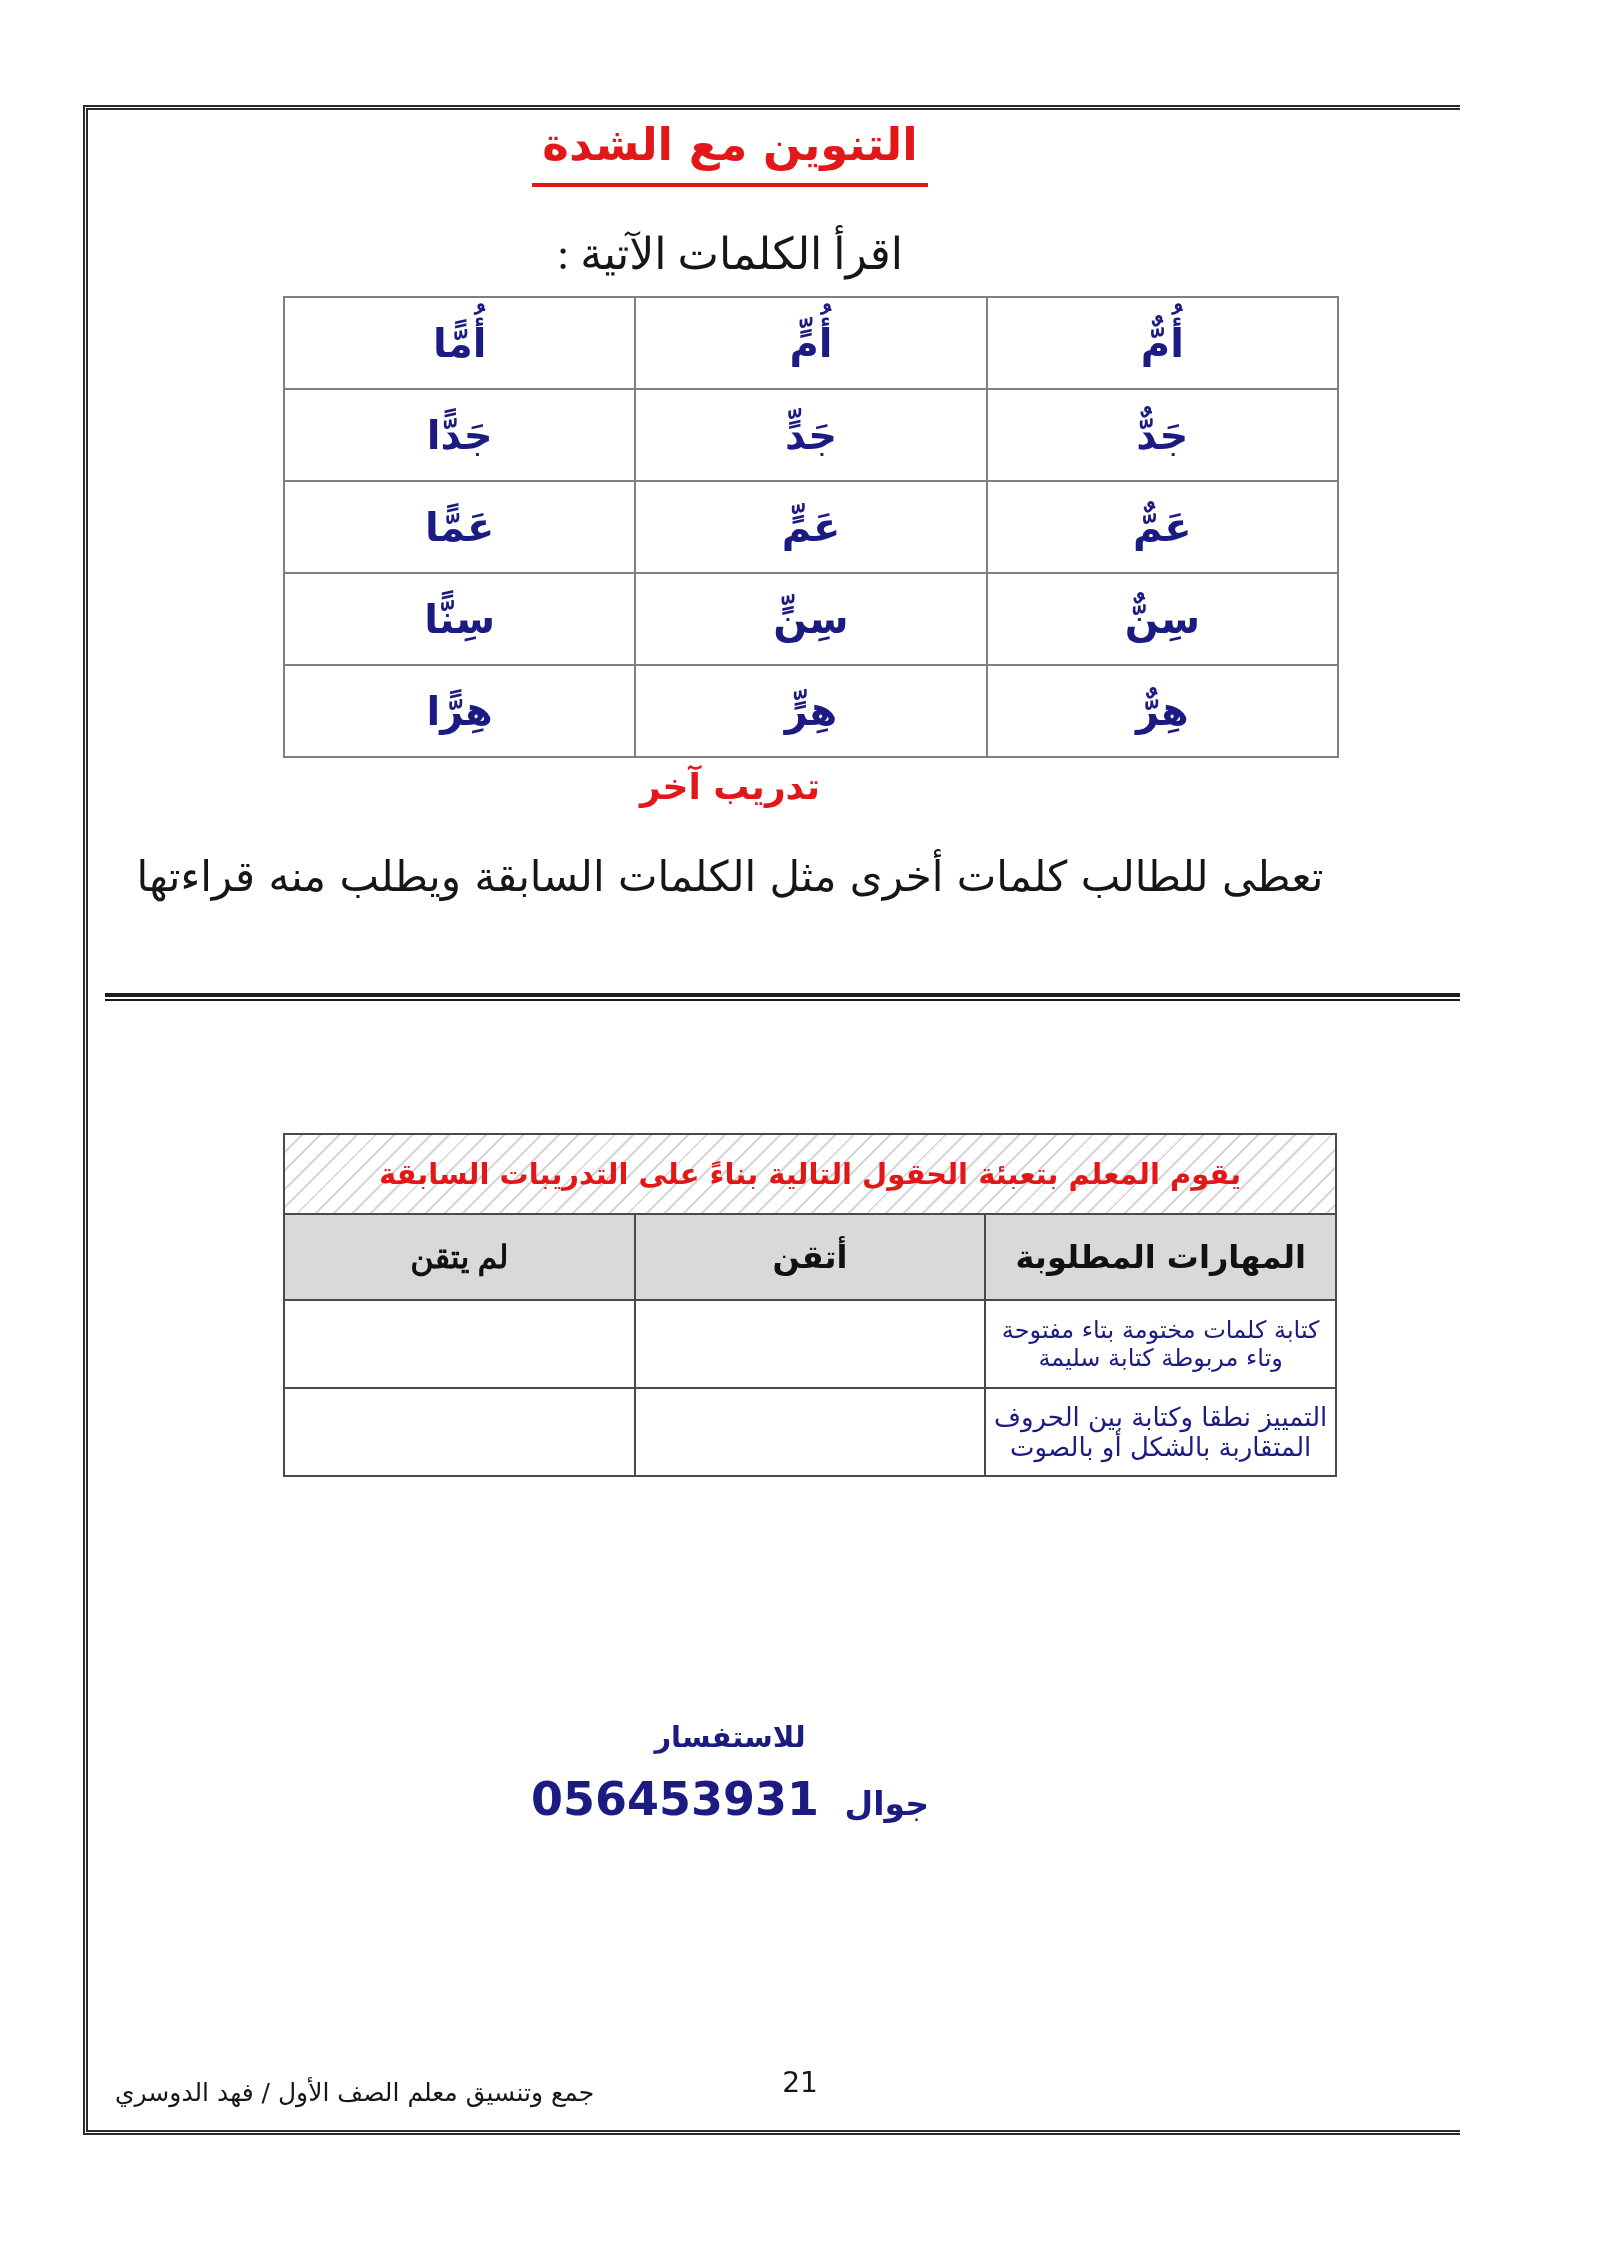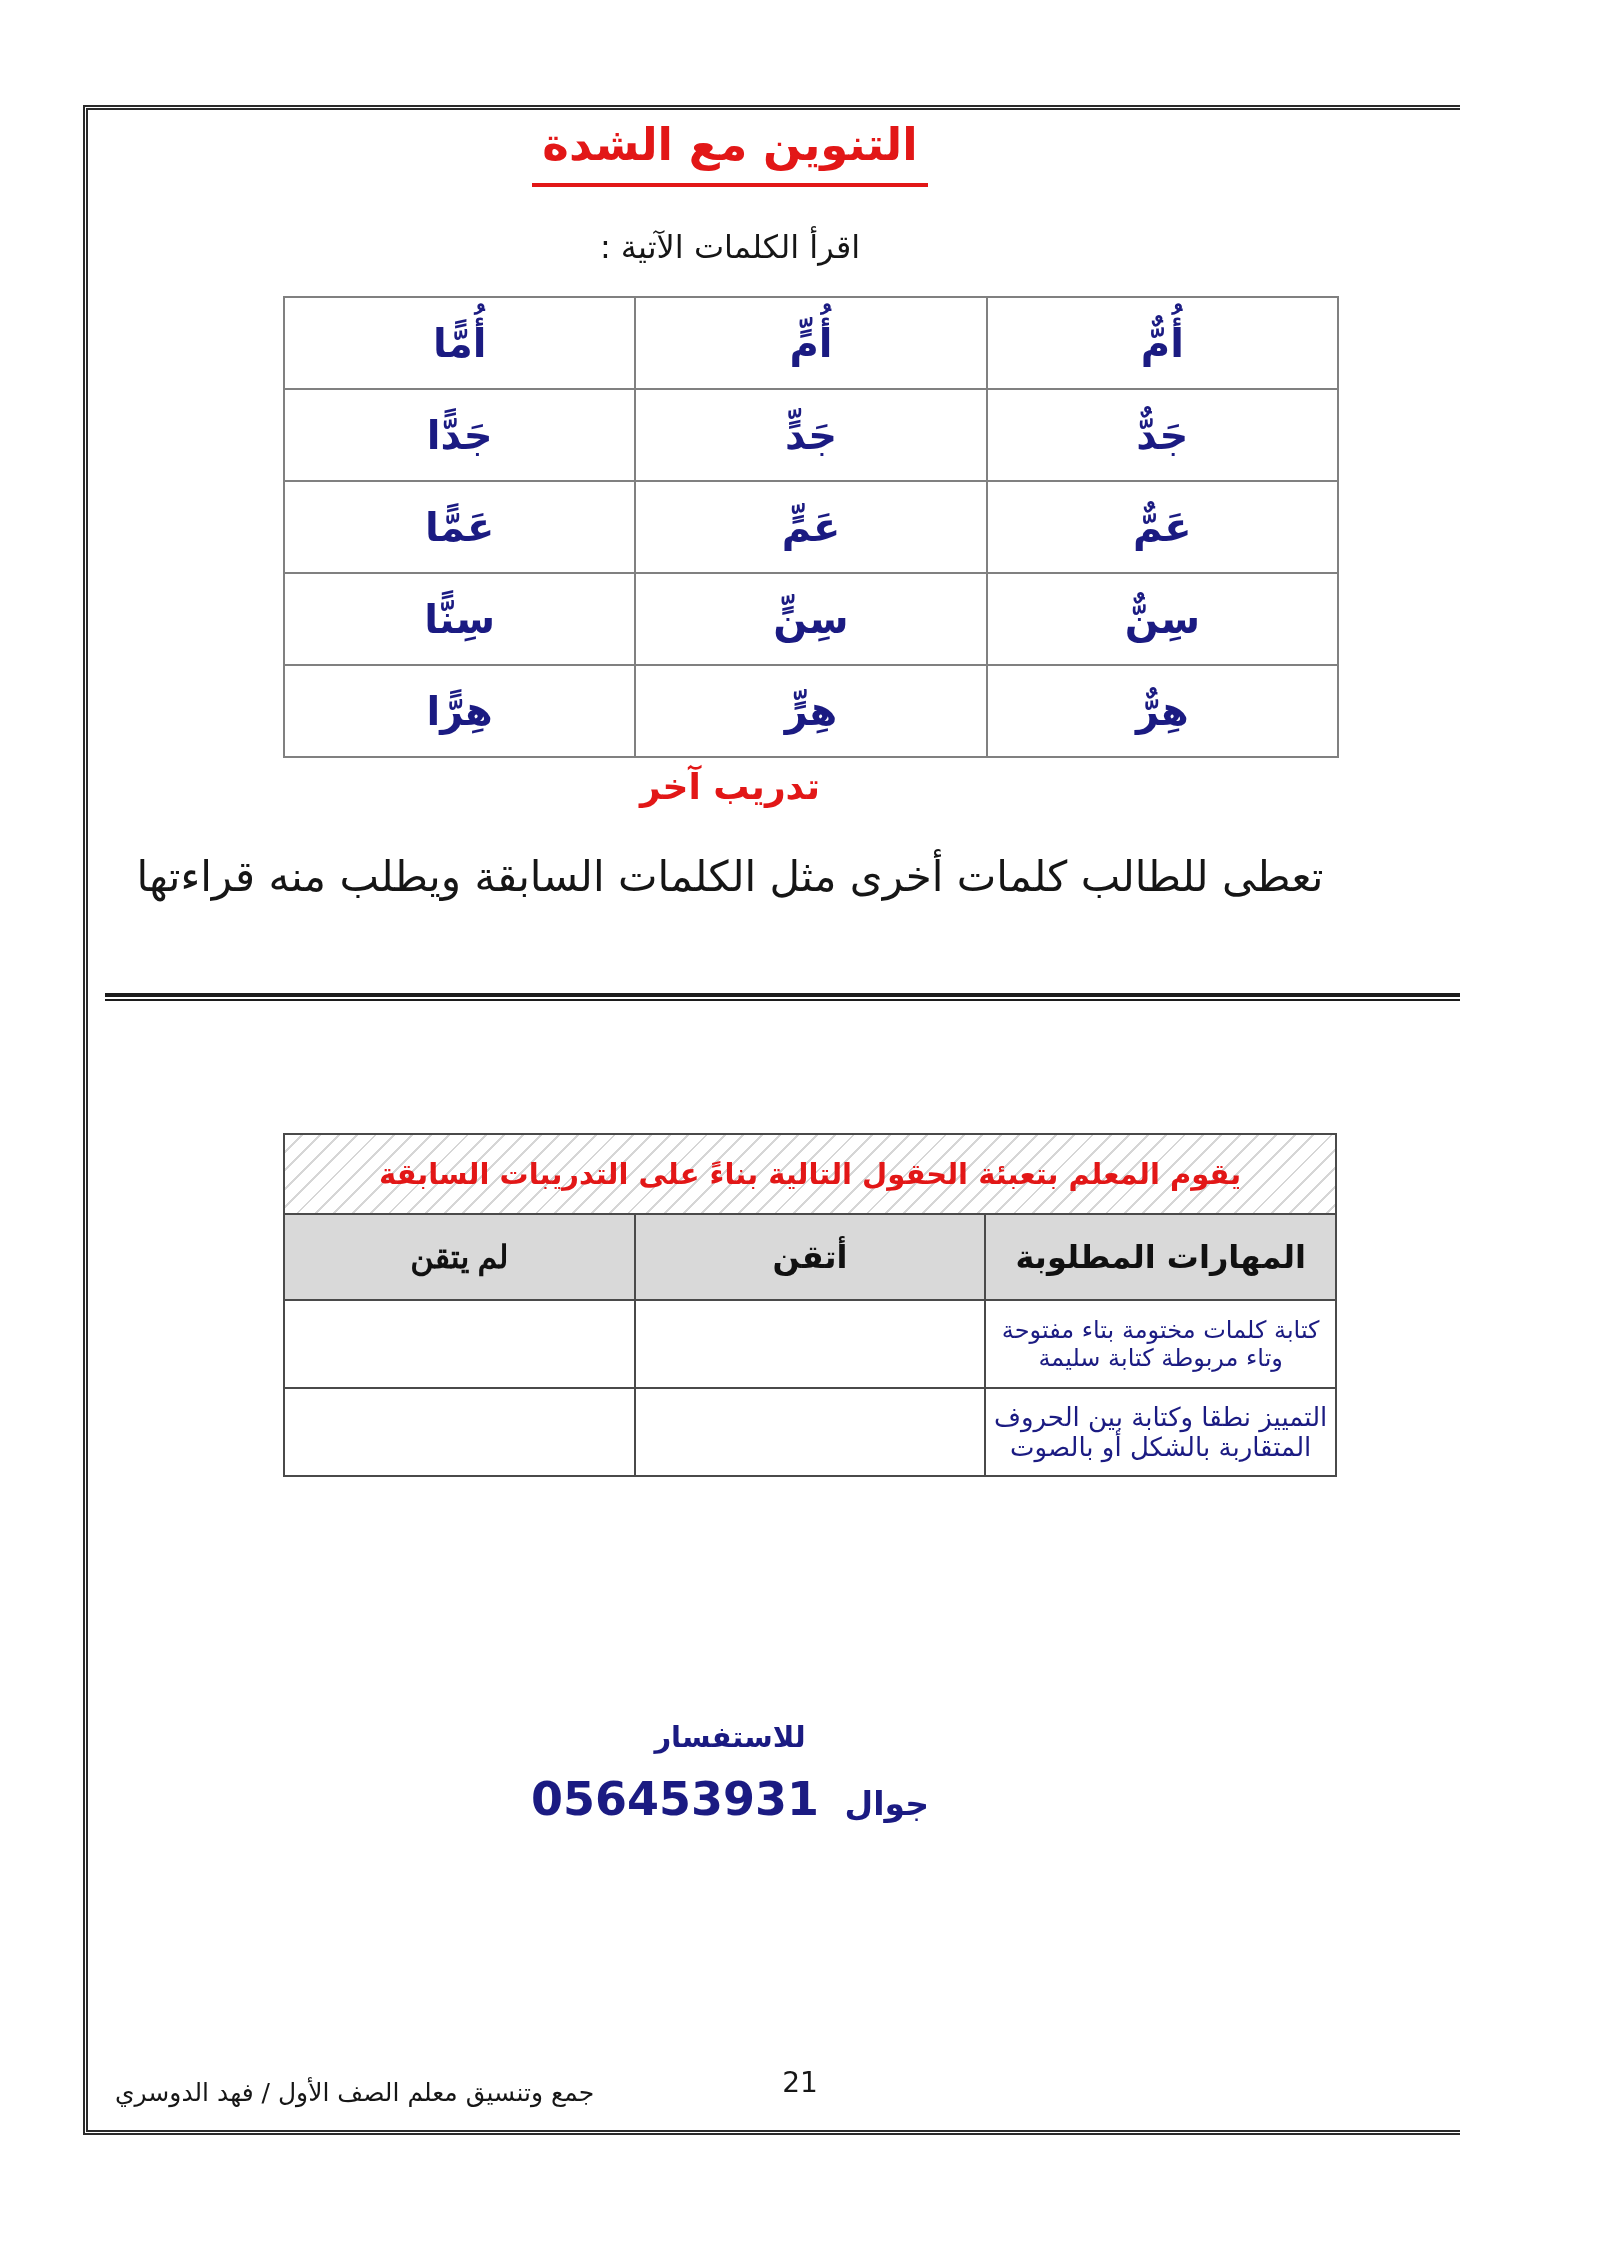--- a/index.html
+++ b/index.html
@@ -21,21 +21,21 @@
   .title{
     display:inline-block;
     color:#e21717;
     font-size:45px;font-weight:bold;
     padding:0 10px 12px 10px;
     border-bottom:4px solid #e21717;
     direction:rtl;
   }
   .subtitle{
     top:228px;
-    font-size:32px;color:#161616;direction:rtl;
+    font-size:44px;color:#161616;direction:rtl;font-family:Liberation Serif, serif;
   }
   table{border-collapse:collapse;table-layout:fixed;}
   .words-table{
     position:absolute;left:283px;top:296px;width:1056px;
     border:2px solid #404040;
   }
   .words-table td{
     border:2px solid #808080;
     height:88px;
     text-align:center;vertical-align:middle;

